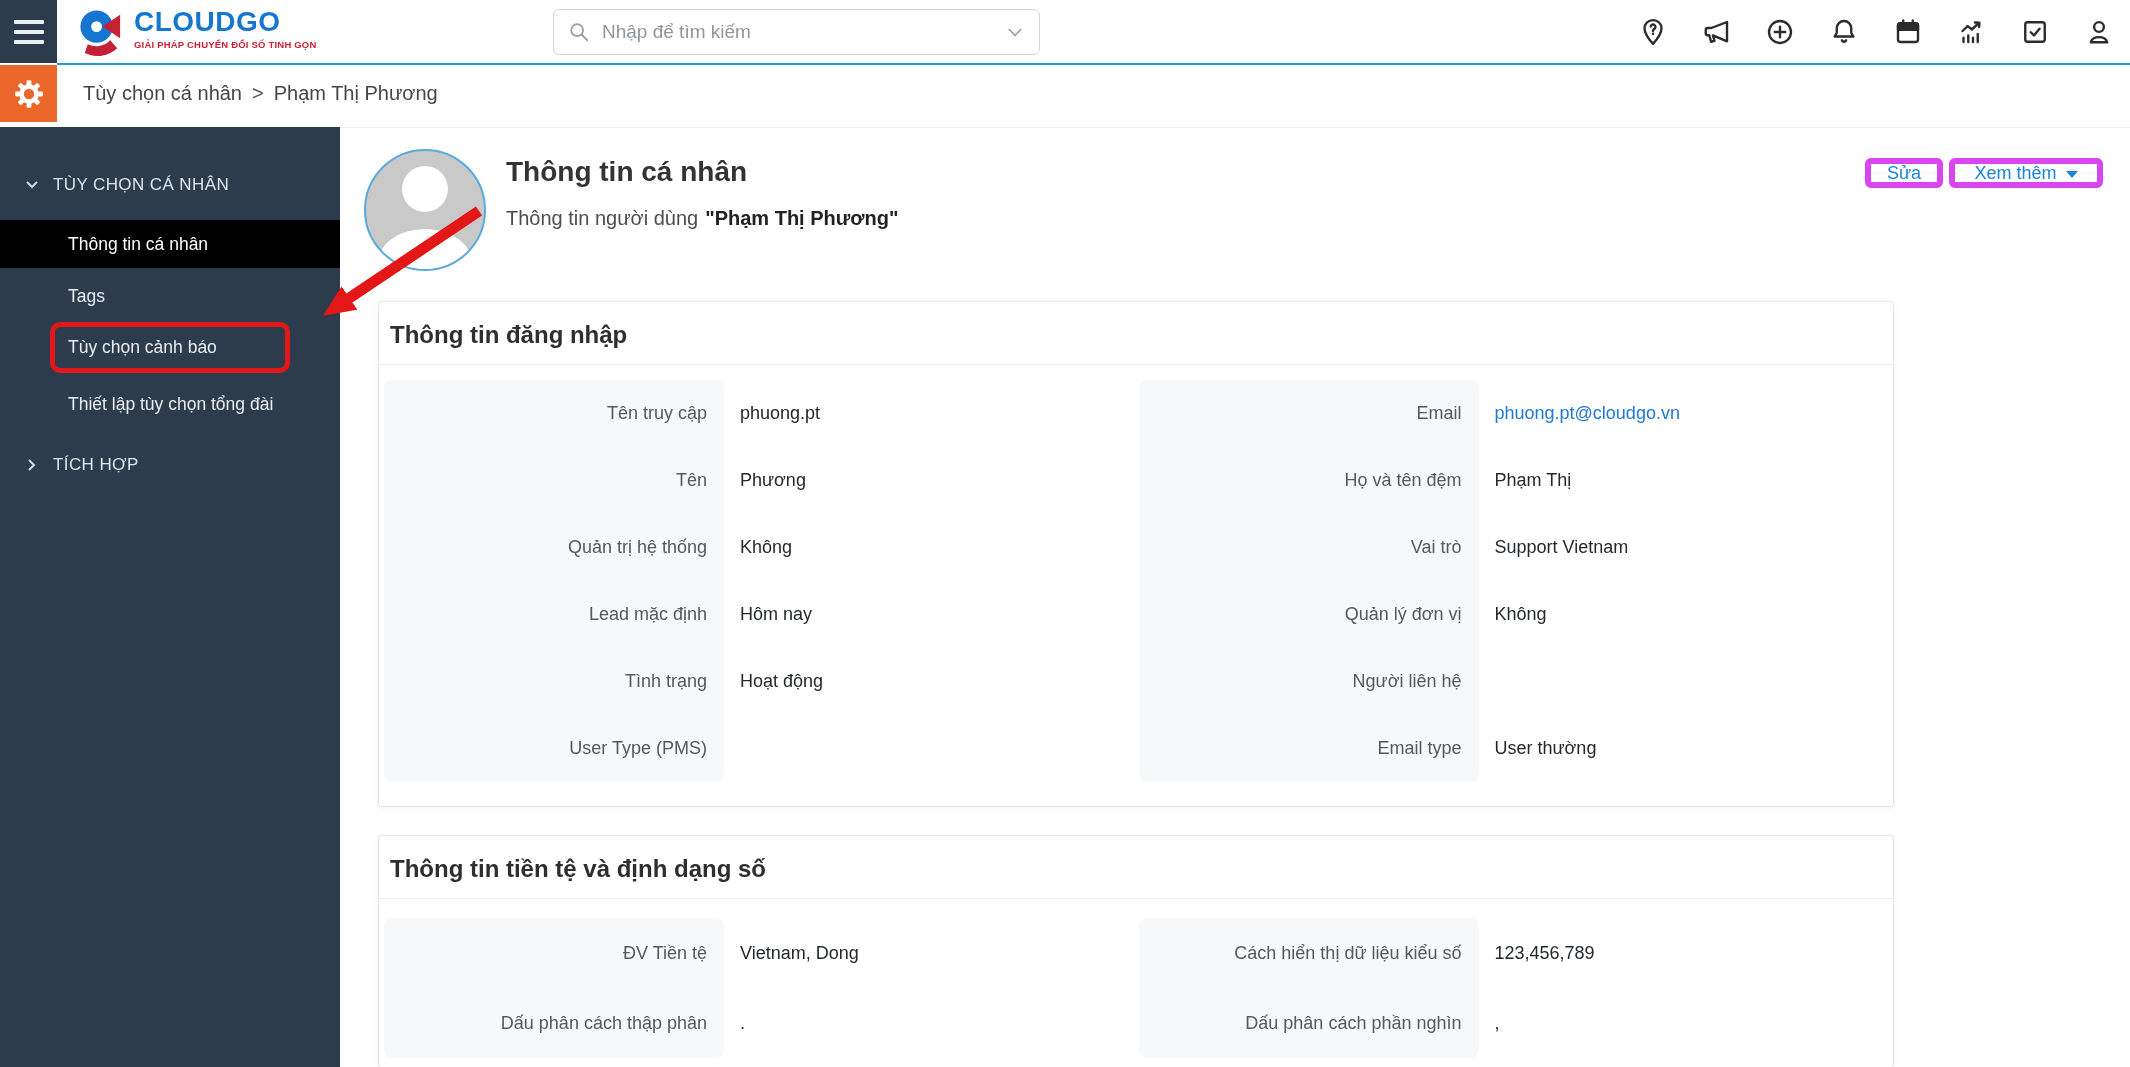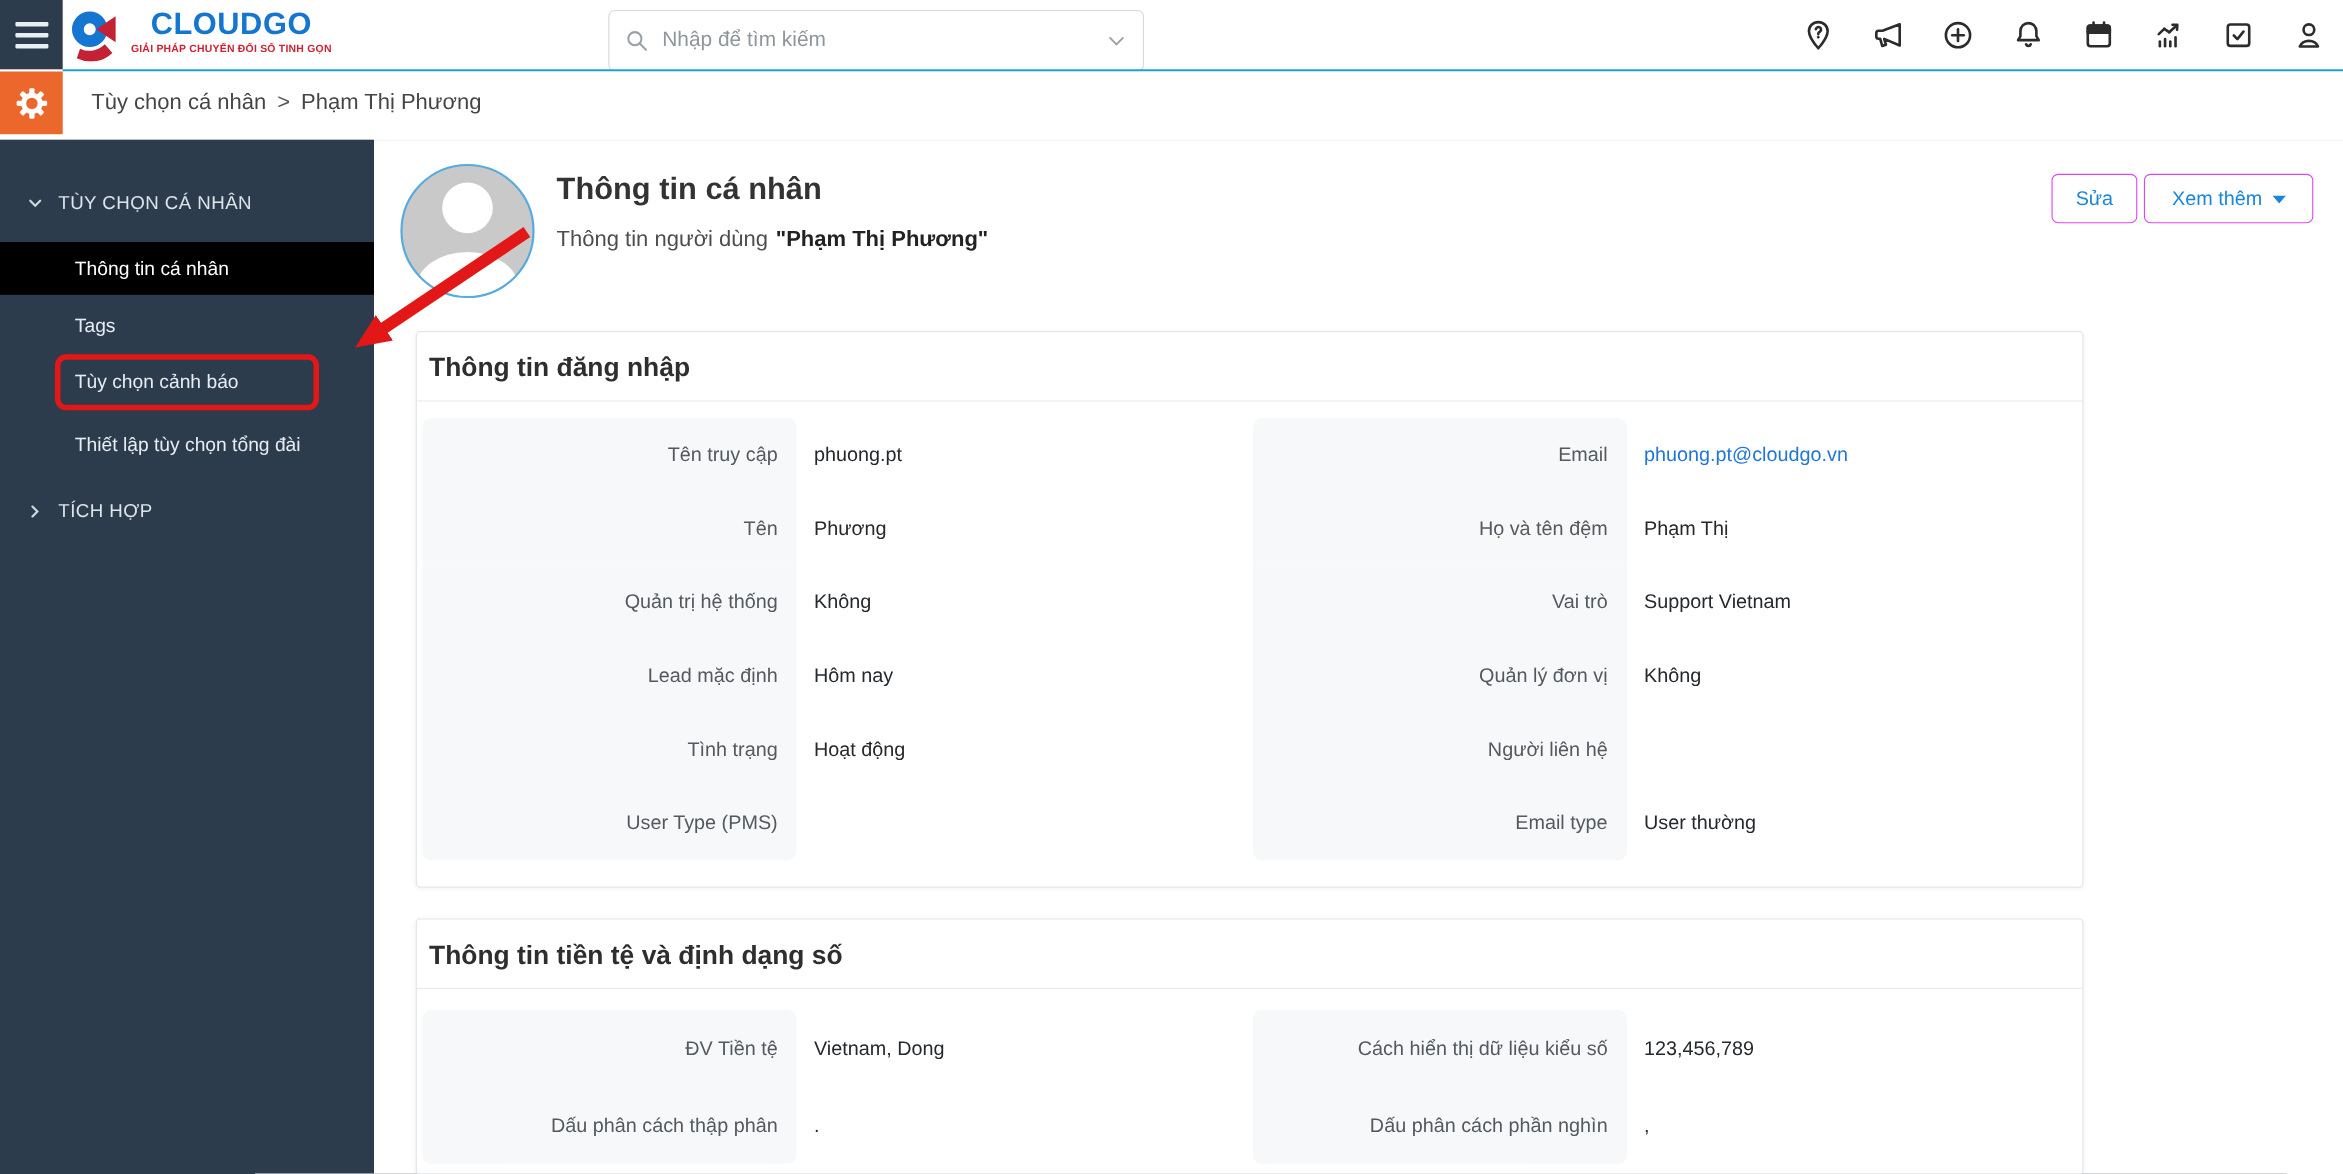--- a/index.html
+++ b/index.html
@@ -4,25 +4,25 @@
 <style>
   html,body{margin:0;padding:0;background:#9aa0a6;}
   .screen{position:relative;width:2130px;height:1067px;background:#fff;overflow:hidden;
           font-family:"Liberation Sans","DejaVu Sans",sans-serif;}
 
   
   .topbar{position:absolute;left:0;top:0;width:2130px;height:63px;background:#fff;}
   .burger{position:absolute;left:0;top:0;width:57px;height:63px;background:#2d3c4d;
           display:flex;flex-direction:column;justify-content:center;align-items:center;gap:6px;cursor:pointer;}
   .burger span{display:block;width:30px;height:4px;background:#e9eef2;border-radius:1px;}
-  .logo{position:absolute;left:61px;top:7px;display:flex;gap:9px;align-items:flex-start;text-align:center;}
+  .logo{position:absolute;left:76px;top:7px;display:flex;gap:9px;align-items:flex-start;}
   .logo-mark{width:49px;height:49px;}
   .brand{font-size:28px;font-weight:bold;color:#1576d1;letter-spacing:.5px;line-height:1.05;}
   .tagline{font-size:9.5px;font-weight:bold;color:#cf2133;margin-top:3px;letter-spacing:.2px;white-space:nowrap;}
-  .search{position:absolute;left:553px;top:9px;width:487px;height:56px;border:1px solid #d8d8d8;border-radius:6px;
+  .search{position:absolute;left:553px;top:9px;width:487px;height:46px;border:1px solid #d8d8d8;border-radius:6px;
           display:flex;align-items:center;gap:10px;padding:0 14px;box-sizing:border-box;background:#fff;}
   .search input{border:none;outline:none;flex:1;font-size:19px;color:#333;font-family:inherit;background:transparent;}
   .search input::placeholder{color:#8f969c;}
   .tb-icons{position:absolute;left:1637px;top:0;width:478px;height:63px;display:flex;align-items:center;justify-content:space-between;}
   .tb-icon{width:32px;height:32px;cursor:pointer;display:flex;align-items:center;justify-content:center;}
   .tb-icon svg{width:30px;height:30px;}
   .top-divider{position:absolute;left:57px;top:63px;width:2073px;height:2px;background:#189fd9;}
 
   
   .crumbbar{position:absolute;left:0;top:65px;width:2130px;height:62px;background:#fff;border-bottom:1px solid #f1f1f1;}
@@ -50,21 +50,21 @@
   .annot{position:absolute;left:0;top:0;width:2130px;height:1067px;pointer-events:none;z-index:40;}
 
   
   .avatar{position:absolute;left:364px;top:149px;width:122px;height:122px;border-radius:50%;
           border:2px solid #58aadf;background:#c9c9c9;overflow:hidden;box-sizing:border-box;}
   .avatar .head{position:absolute;left:50%;top:15px;transform:translateX(-50%);width:46px;height:46px;border-radius:50%;background:#fff;}
   .avatar .torso{position:absolute;left:50%;bottom:-28px;transform:translateX(-50%);width:94px;height:68px;border-radius:50%;background:#fff;}
   .page-title{position:absolute;left:506px;top:156px;font-size:28px;font-weight:bold;color:#333;}
   .page-sub{position:absolute;left:506px;top:207px;font-size:20px;color:#4d4d4d;}
   .page-sub b{color:#222;margin-left:7px;}
-  .btn{position:absolute;top:158px;height:45px;box-sizing:border-box;border:1px solid #d946ef;border-radius:6px;
+  .btn{position:absolute;top:158px;height:30px;box-sizing:border-box;border:6px solid #d946ef;border-radius:6px;
        background:#fff;color:#1a86d8;font-size:18px;display:flex;align-items:center;justify-content:center;cursor:pointer;}
   .btn-edit{left:1865px;width:78px;}
   .btn-more{left:1949px;width:154px;gap:9px;}
   .caret-down{width:0;height:0;border-left:6px solid transparent;border-right:6px solid transparent;border-top:7px solid #1a86d8;margin-top:2px;}
 
   
   .card{position:absolute;left:378px;width:1516px;background:#fff;border:1px solid #e3e6e9;border-radius:4px;
         box-shadow:0 1px 5px rgba(0,0,0,.05);box-sizing:border-box;overflow:hidden;}
   .card.c0{top:301px;height:506px;}
   .card.c1{top:835px;height:233px;}

